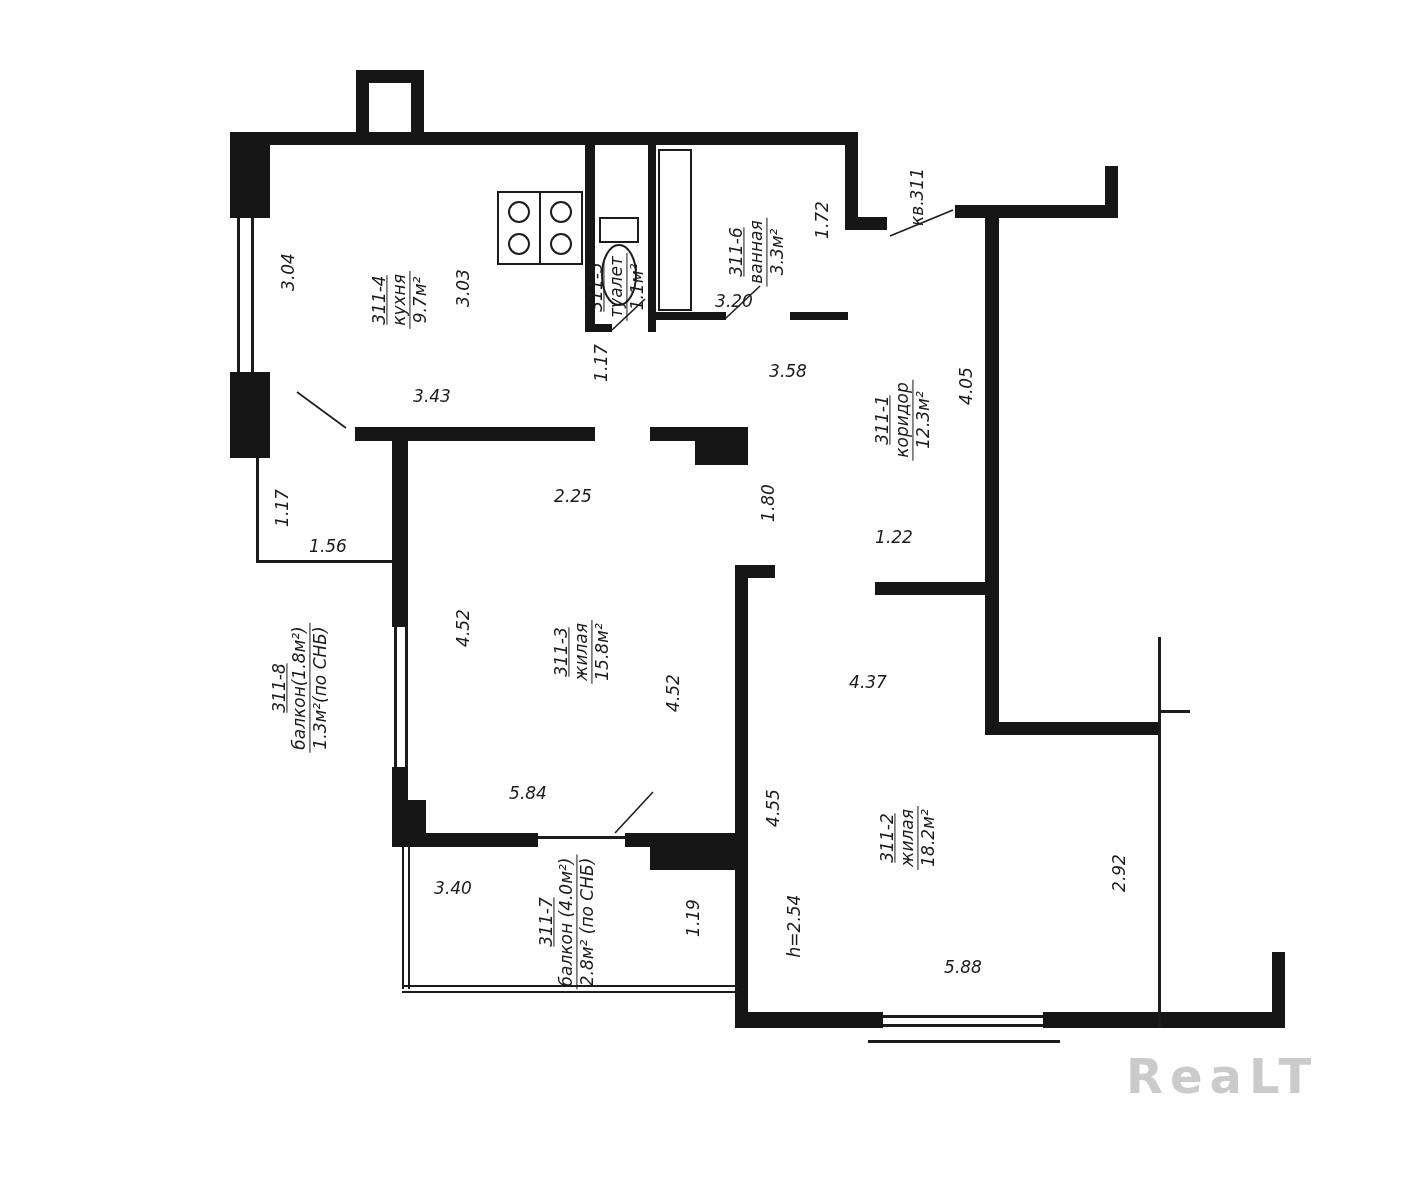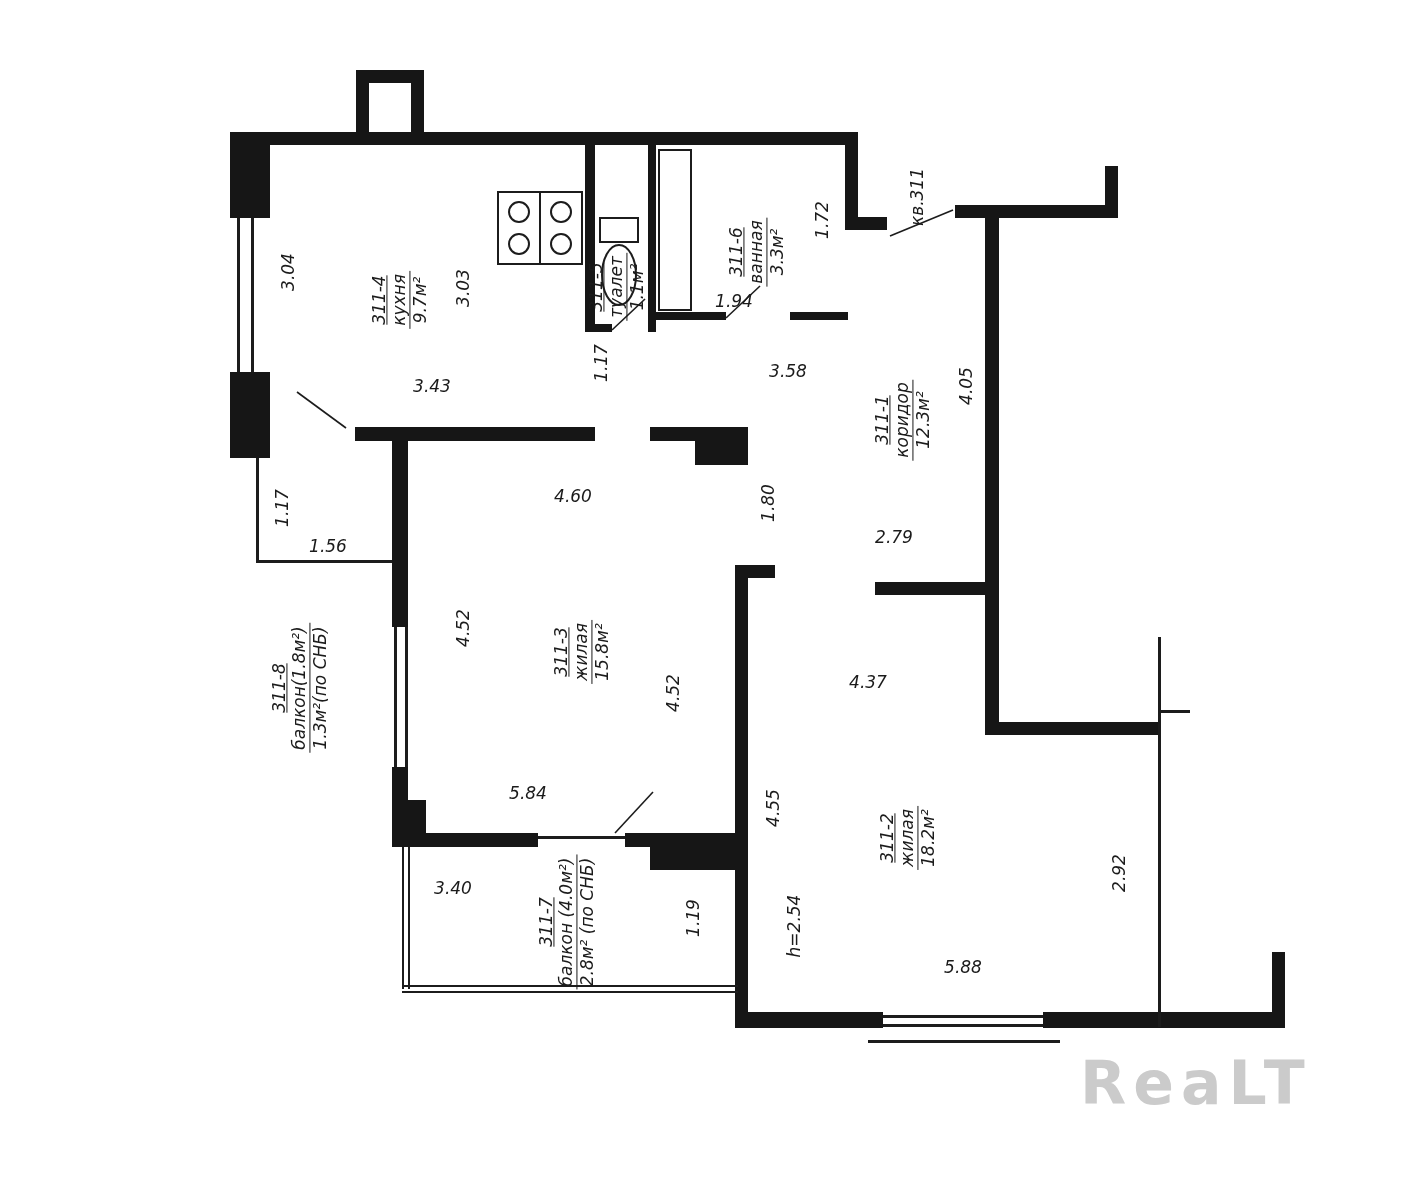--- a/index.html
+++ b/index.html
@@ -32,22 +32,22 @@
     text-align:center;
     white-space:nowrap;
     line-height:1.18;
     transform:translate(-50%,-50%) rotate(-90deg);
   }
   .room .rid{text-decoration:underline;}
   .room .num{border-bottom:1.5px solid #1b1b1b;padding:0 3px;}
   .room .den{padding:0 3px;}
   .watermark{
     position:absolute;
-    left:1080px;top:1048px;
-    font-size:60px;
+    left:1126px;top:1048px;
+    font-size:48px;
     font-weight:600;
     letter-spacing:7px;
     color:#cbcbcb;
     font-family:"DejaVu Sans",sans-serif;
   }
 </style>
 </head>
 <body>
 
 <div class="canvas">
@@ -186,31 +186,31 @@
 
   <div class="room" style="left:300px;top:688px">
     <div class="rid">311-8</div>
     <div class="num">балкон(1.8м²)</div>
     <div class="den">1.3м²(по СНБ)</div>
   </div>
 
   <span class="dim v" style="left:288px;top:272px">3.04</span>
   <span class="dim v" style="left:463px;top:288px">3.03</span>
   <span class="dim v" style="left:822px;top:220px">1.72</span>
-  <span class="dim" style="left:734px;top:301px">1.94</span>
-  <span class="dim" style="left:432px;top:386px">3.43</span>
+  <span class="dim" style="left:734px;top:301px">3.20</span>
+  <span class="dim" style="left:432px;top:396px">3.43</span>
   <span class="dim v" style="left:601px;top:363px">1.17</span>
   <span class="dim" style="left:788px;top:371px">3.58</span>
   <span class="dim v" style="left:966px;top:386px">4.05</span>
   <span class="dim v" style="left:917px;top:197px">кв.311</span>
   <span class="dim v" style="left:282px;top:508px">1.17</span>
   <span class="dim" style="left:328px;top:546px">1.56</span>
-  <span class="dim" style="left:573px;top:496px">4.60</span>
+  <span class="dim" style="left:573px;top:496px">2.25</span>
   <span class="dim v" style="left:768px;top:503px">1.80</span>
-  <span class="dim" style="left:894px;top:537px">2.79</span>
+  <span class="dim" style="left:894px;top:537px">1.22</span>
   <span class="dim v" style="left:463px;top:628px">4.52</span>
   <span class="dim v" style="left:673px;top:693px">4.52</span>
   <span class="dim" style="left:868px;top:682px">4.37</span>
   <span class="dim" style="left:528px;top:793px">5.84</span>
   <span class="dim v" style="left:773px;top:808px">4.55</span>
   <span class="dim v" style="left:1119px;top:873px">2.92</span>
   <span class="dim" style="left:453px;top:888px">3.40</span>
   <span class="dim v" style="left:693px;top:918px">1.19</span>
   <span class="dim v" style="left:794px;top:926px">h=2.54</span>
   <span class="dim" style="left:963px;top:967px">5.88</span>

